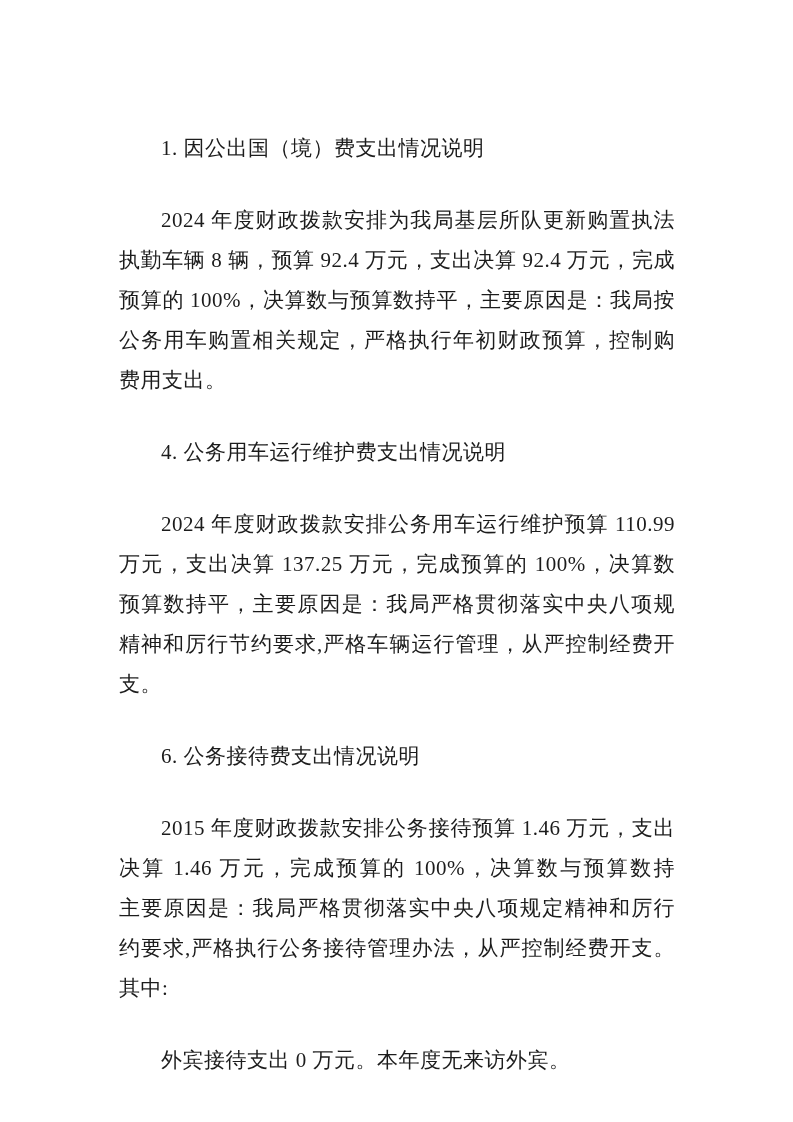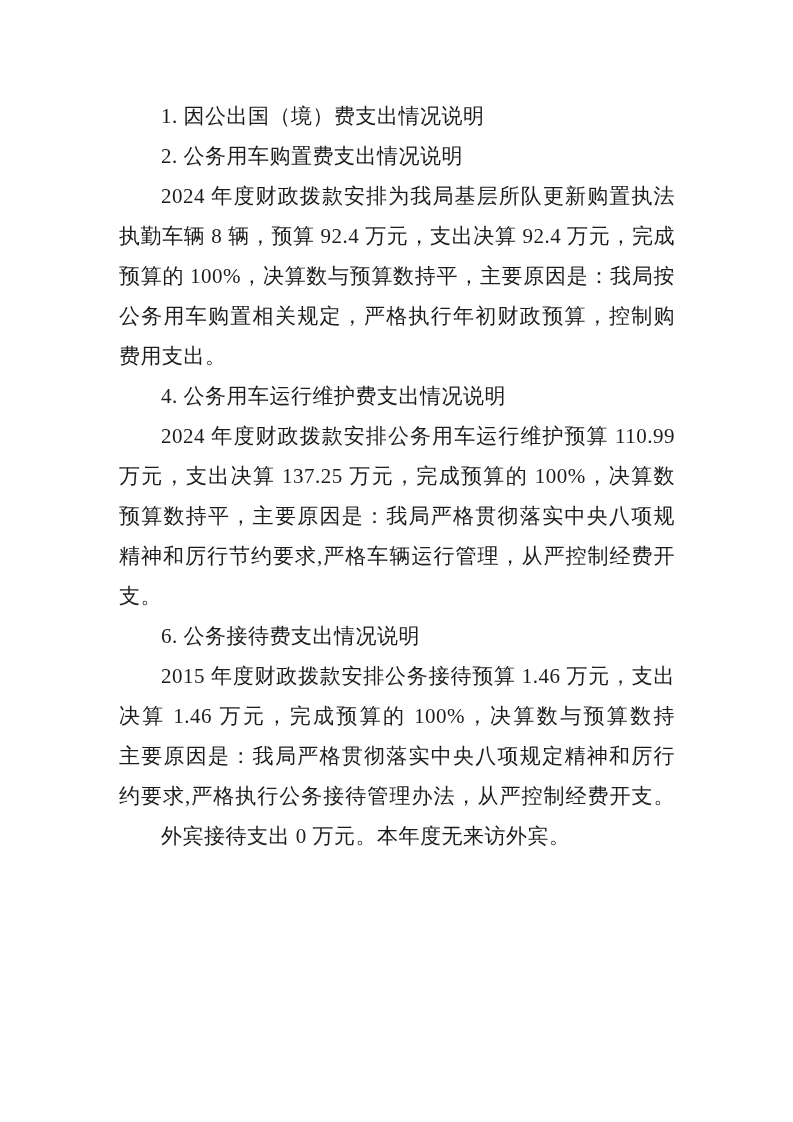--- a/index.html
+++ b/index.html
@@ -30,52 +30,53 @@
     font-size: 21px;
   }
   .line {
     height: 40px;
     line-height: 40px;
     white-space: nowrap;
     letter-spacing: 0.5px;
   }
   .line.indent {
     text-indent: 42px; 
+    margin-top: 32px;
   }
   .line.fill {
     white-space: normal;
     text-align: justify;
     text-align-last: justify;
     text-justify: inter-character;
     overflow: hidden;
   }
 </style>
 </head>
 <body>
 
 <div class="page">
   <div class="text-block">
 
     <div class="line indent">1. 因公出国（境）费支出情况说明</div>
 
-    <div class="line indent">2. 公务用车购置费支出情况说明</div>
     <div class="line indent fill">2024 年度财政拨款安排为我局基层所队更新购置执法</div>
     <div class="line fill">执勤车辆 8 辆，预算 92.4 万元，支出决算 92.4 万元，完成</div>
     <div class="line fill">预算的 100%，决算数与预算数持平，主要原因是：我局按照</div>
     <div class="line fill">公务用车购置相关规定，严格执行年初财政预算，控制购置</div>
     <div class="line">费用支出。</div>
 
     <div class="line indent">4. 公务用车运行维护费支出情况说明</div>
     <div class="line indent fill">2024 年度财政拨款安排公务用车运行维护预算 110.99</div>
     <div class="line fill">万元，支出决算 137.25 万元，完成预算的 100%，决算数与</div>
     <div class="line fill">预算数持平，主要原因是：我局严格贯彻落实中央八项规定</div>
     <div class="line fill">精神和厉行节约要求,严格车辆运行管理，从严控制经费开</div>
     <div class="line">支。</div>
 
     <div class="line indent">6. 公务接待费支出情况说明</div>
     <div class="line indent fill">2015 年度财政拨款安排公务接待预算 1.46 万元，支出</div>
     <div class="line fill">决算 1.46 万元，完成预算的 100%，决算数与预算数持平，</div>
     <div class="line fill">主要原因是：我局严格贯彻落实中央八项规定精神和厉行节</div>
     <div class="line fill">约要求,严格执行公务接待管理办法，从严控制经费开支。</div>
+    <div class="line">其中:</div>
     <div class="line indent">外宾接待支出 0 万元。本年度无来访外宾。</div>
 
   </div>
 </div>
 
 </body></html>

